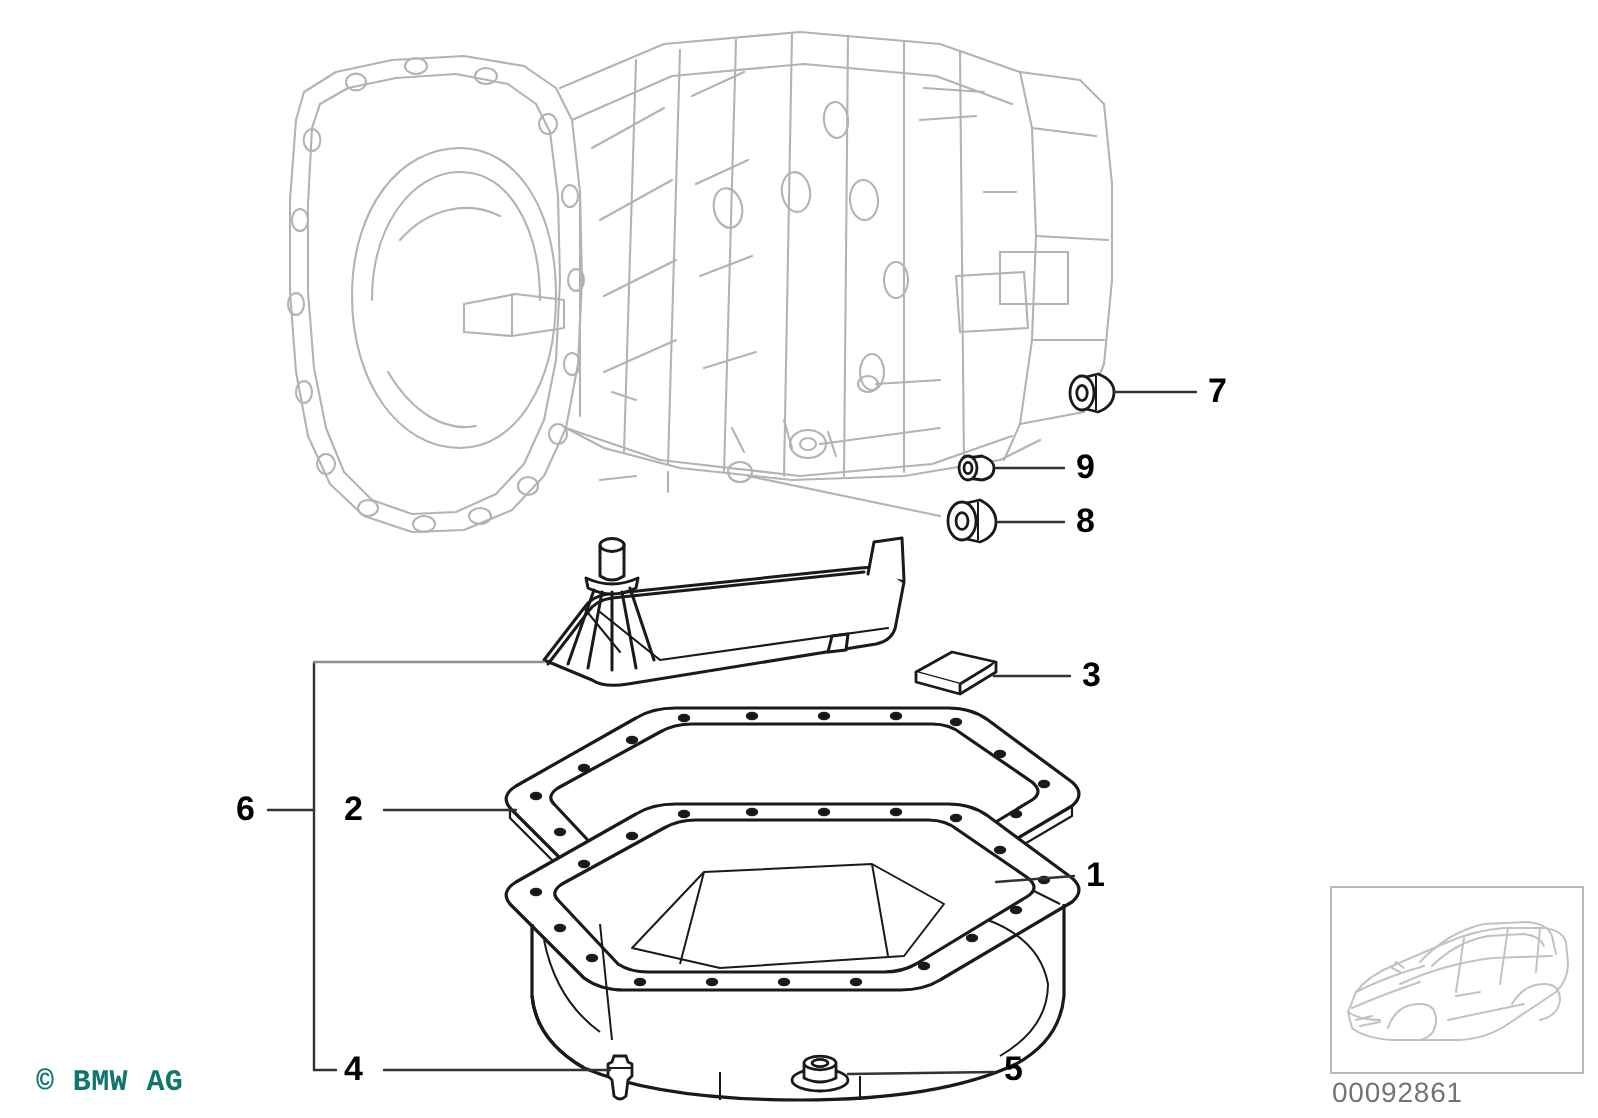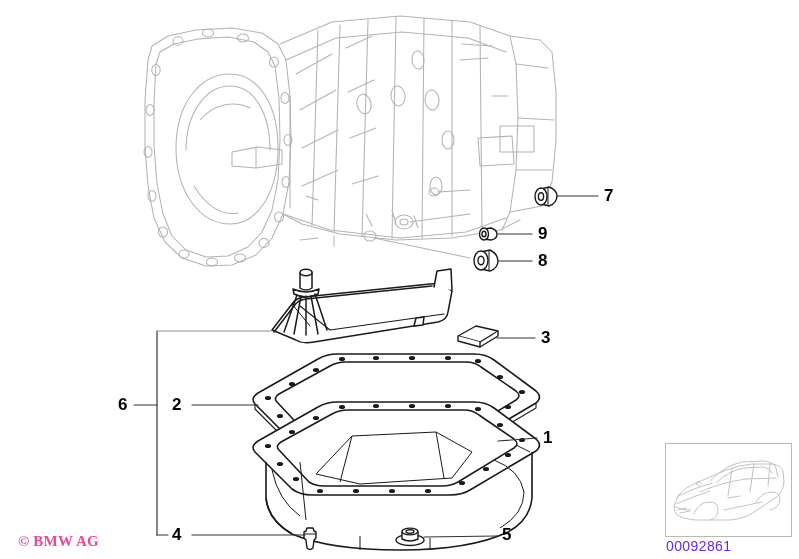--- a/index.html
+++ b/index.html
@@ -1,21 +1,21 @@
 <!DOCTYPE html>
 <html><head>
 <meta charset="utf-8">
 <style>
   html,body{margin:0;padding:0;background:#ffffff;}
   body{font-family:"Liberation Sans",sans-serif;}
   #sheet{position:relative;width:799px;height:559px;background:#fff;overflow:hidden;}
   .svg-layer{position:absolute;left:0;top:0;width:799px;height:559px;}
   .callout{position:absolute;font-family:"Liberation Sans",sans-serif;font-weight:bold;font-size:17px;color:#000;line-height:1;}
-  .copyright{position:absolute;left:18px;top:533px;font-family:Liberation Serif, serif;font-weight:bold;font-size:15px;color:#ec4899;letter-spacing:.2px;}
-  .diagram-id{position:absolute;left:666px;top:538px;font-family:"Liberation Sans",sans-serif;font-size:14px;color:#6d28d9;letter-spacing:.4px;}
+  .copyright{position:absolute;left:18px;top:533px;font-family:Liberation Mono, monospace;font-weight:bold;font-size:15px;color:#0f766e;letter-spacing:.2px;}
+  .diagram-id{position:absolute;left:666px;top:538px;font-family:"Liberation Sans",sans-serif;font-size:14px;color:#737373;letter-spacing:.4px;}
   .thumb-box{position:absolute;left:665px;top:443px;width:125px;height:92px;border:1px solid #b9b9b9;background:#fff;}
 </style>
 </head>
 <body>
 
 <div id="sheet">
 
   <svg class="svg-layer" viewBox="0 0 799 559">
     <g fill="none" stroke="#b3b3b3" stroke-width="1.05" stroke-linejoin="round" stroke-linecap="round">
 

